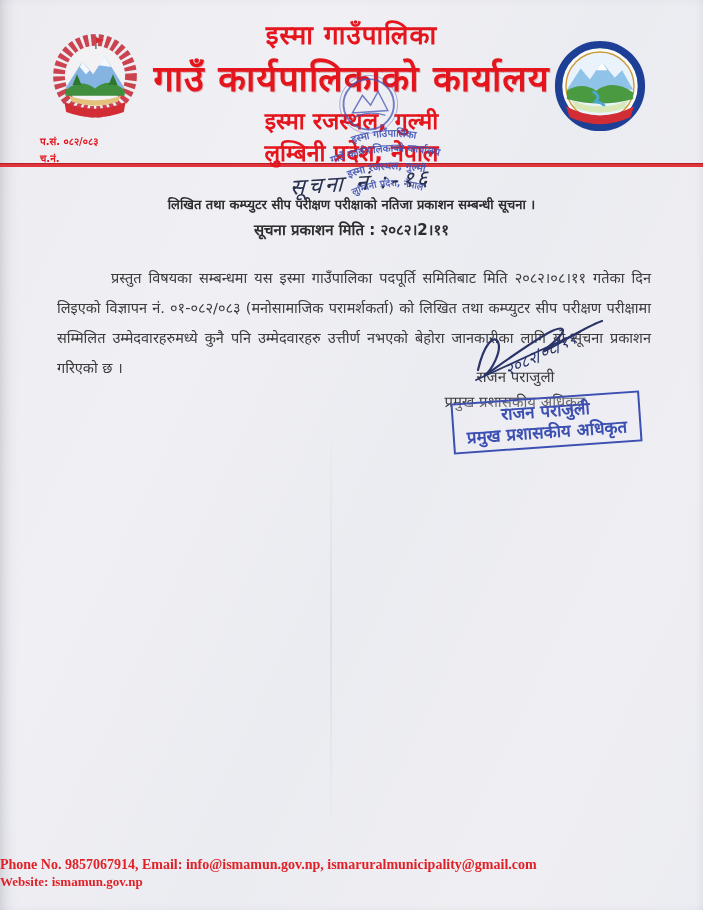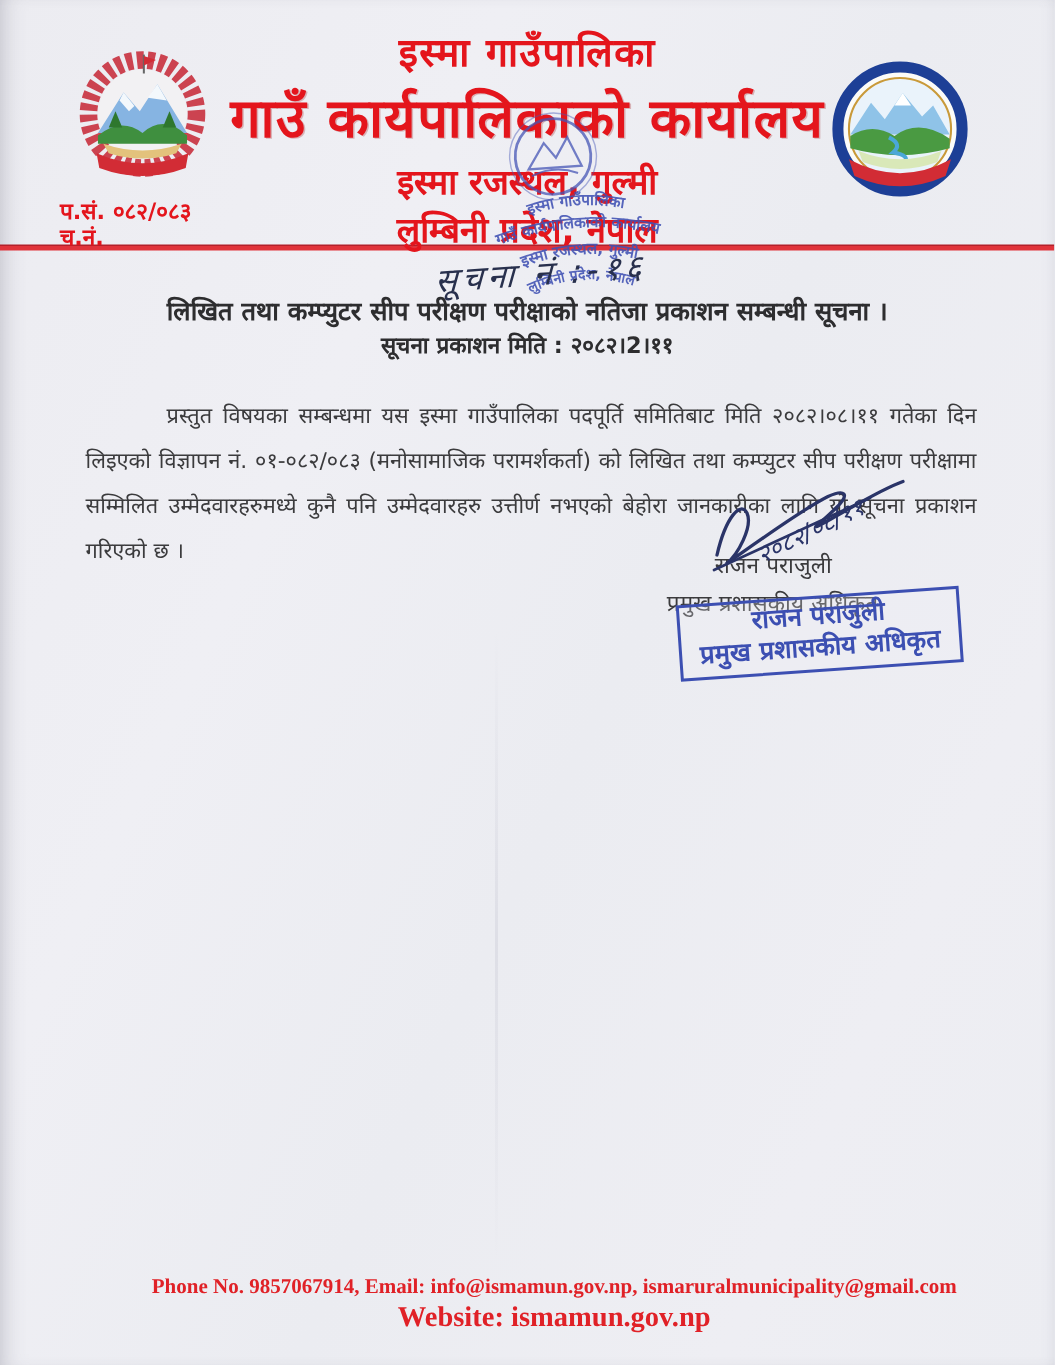--- a/index.html
+++ b/index.html
@@ -16,56 +16,56 @@
   
   .hdr { position:absolute; top:16px; left:0; width:100%; text-align:center; color:#e4151c; font-weight:bold; z-index:2; }
   .hdr .l1 { font-size:26px; letter-spacing:1px; }
   .hdr .l2 { font-size:36px; letter-spacing:1px; margin-top:1px; text-shadow:1px 1px 0 rgba(150,0,0,.25); }
   .hdr .l3 { font-size:23px; margin-top:2px; }
   .hdr .l4 { font-size:23px; }
   .logo { position:absolute; z-index:3; }
   .logo.left  { left:50px;  top:28px; width:90px; height:96px; }
   .logo.right { left:554px; top:40px; width:92px; height:92px; }
   
-  .ref { position:absolute; left:40px; top:133px; color:#e4151c; font-weight:bold; font-size:15px; line-height:17px; z-index:2; }
+  .ref { position:absolute; left:40px; top:133px; color:#e4151c; font-weight:bold; font-size:10px; line-height:17px; z-index:2; }
   
   .rule { position:absolute; left:0; top:163px; width:703px; height:4px;
           background:linear-gradient(#b3202a 0 1px, #e0333a 1px 4px); z-index:1; }
   
   .round-stamp { position:absolute; left:296px; top:66px; width:176px; height:140px; z-index:6;
                  transform:rotate(-4deg); opacity:.88; pointer-events:none; }
   
   .handnote { position:absolute; left:290px; top:166px; z-index:7;
               font-size:22px; font-style:italic; color:#28304d;
               transform:rotate(-4deg) skewX(-6deg); letter-spacing:3px; }
   
   .subject { position:absolute; top:195px; left:0; width:100%; text-align:center;
-             font-weight:bold; font-size:17px; color:#2d2d2f; z-index:2; }
+             font-weight:bold; font-size:13px; color:#2d2d2f; z-index:2; }
   .pubdate { position:absolute; top:219px; left:0; width:100%; text-align:center;
              font-weight:bold; font-size:15px;  color:#2d2d2f; z-index:2; }
   
   .bodytext { position:absolute; top:263px; left:57px; width:594px;
               font-size:14.5px; line-height:30px; text-align:justify; text-indent:54px;
               color:#3b3b3d; z-index:2; }
   
   .sig-svg  { position:absolute; left:462px; top:310px; width:175px; height:78px; z-index:4; }
   .sig-name  { position:absolute; top:366px; left:438px; width:155px; text-align:center;
                font-size:15px; color:#3b3b3d; z-index:2; }
   .sig-title { position:absolute; top:391px; left:415px; width:200px; text-align:center;
                font-size:15px; color:#3b3b3d; z-index:2; }
   .name-stamp { position:absolute; left:452px; top:397px; z-index:5;
                 transform:rotate(-4deg); border:2px solid #3c4fb2; padding:2px 12px 3px;
                 color:#3c4fb2; font-weight:bold; font-size:17px; line-height:21px;
                 text-align:center; background:rgba(240,240,248,.25); }
   
-  .footer { position:absolute; bottom:20px; left:0; width:100%; text-align:center;
+  .footer { position:absolute; bottom:20px; left:0; width:100%; 
             font-family:"Liberation Serif", "DejaVu Serif", serif;
-            color:#e02127; font-weight:bold; z-index:2;padding-left:36px; }
+            color:#e02127; font-weight:bold; z-index:2; }
   .footer .f1 { font-size:14px; }
-  .footer .f2 { font-size:19px; margin-top:1px; }
+  .footer .f2 { font-size:13px; margin-top:1px; }
   
   .crease { position:absolute; left:330px; top:420px; width:2px; height:420px;
             background:linear-gradient(rgba(160,160,180,.0), rgba(160,160,180,.18), rgba(160,160,180,.0)); z-index:1; }
 </style>
 </head>
 <body>
 
 <div class="page">
 
   <svg class="logo left" viewBox="0 0 100 104">

